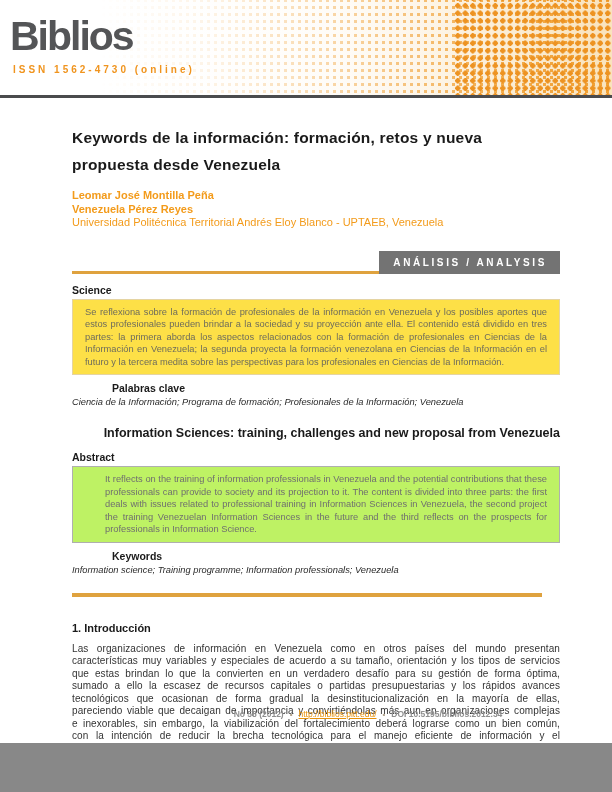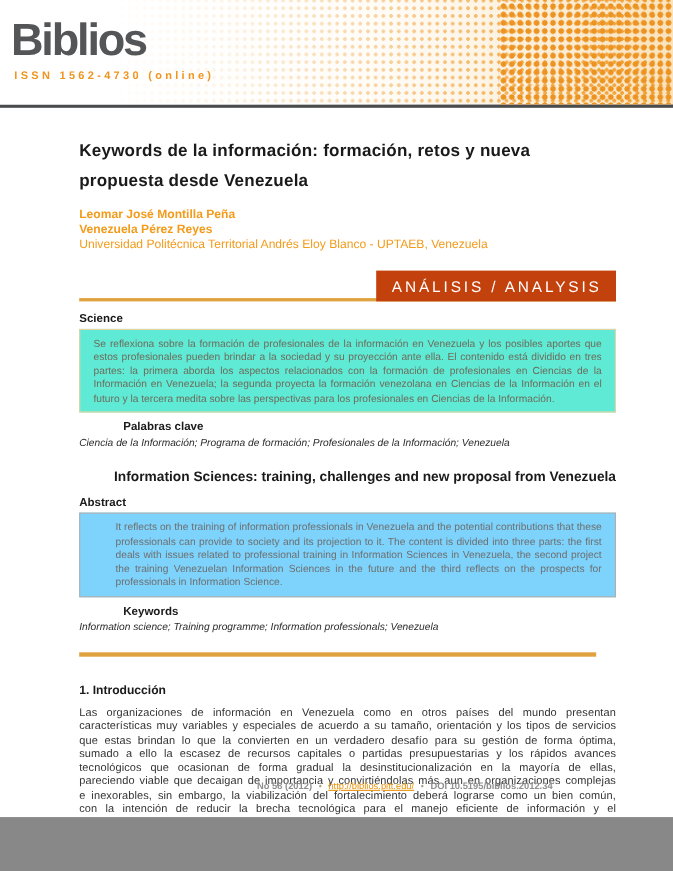--- a/index.html
+++ b/index.html
@@ -55,34 +55,34 @@
   .authors{margin-top:11px;font-size:11px;line-height:13.5px;color:#F39B1B;}
   .author{font-weight:bold;}
   .affiliation{font-weight:normal;}
   
   .badge-row{
     position:relative;margin-top:19px;height:22px;
     border-bottom:3px solid #DFA23E;
   }
   .badge{
     position:absolute;right:0;bottom:-3px;
-    background:#c2410c;color:#ffffff;
-    font-size:14px;font-weight:normal;letter-spacing:2.6px;
+    background:#737373;color:#ffffff;
+    font-size:10px;font-weight:bold;letter-spacing:2.6px;
     padding:6px 13px 6px 14px;white-space:nowrap;
   }
   
   .h-small{font-size:10.5px;font-weight:bold;color:#1a1a1a;}
   .resumen-h{margin-top:10px;}
   .box{
     text-align:justify;
     font-size:9.3px;line-height:12.5px;
     padding:6px 12px;margin-top:3px;
   }
-  .box-cream{background:#5eead4;border:1px solid #E5D4A2;color:#6E6C5C;}
-  .box-gray{background:#7dd3fc;border:1px solid #AFAFAF;color:#6F6F6F;padding-left:32px;}
+  .box-cream{background:#fde047;border:1px solid #E5D4A2;color:#6E6C5C;}
+  .box-gray{background:#bef264;border:1px solid #AFAFAF;color:#6F6F6F;padding-left:32px;}
   .kw-h{margin-top:7px;padding-left:40px;}
   .kw-line{margin-top:2px;font-size:9.3px;font-style:italic;color:#2b2b2b;line-height:12px;}
   .title-en{margin-top:18px;font-size:12.5px;font-weight:bold;color:#1a1a1a;text-align:right;}
   .abstract-h{margin-top:11px;}
   .divider{
     margin-top:17px;height:4px;width:470px;background:#DFA23E;
   }
   .intro-h{margin-top:25px;font-size:11px;font-weight:bold;color:#1a1a1a;}
   .intro-p{
     margin-top:9px;

